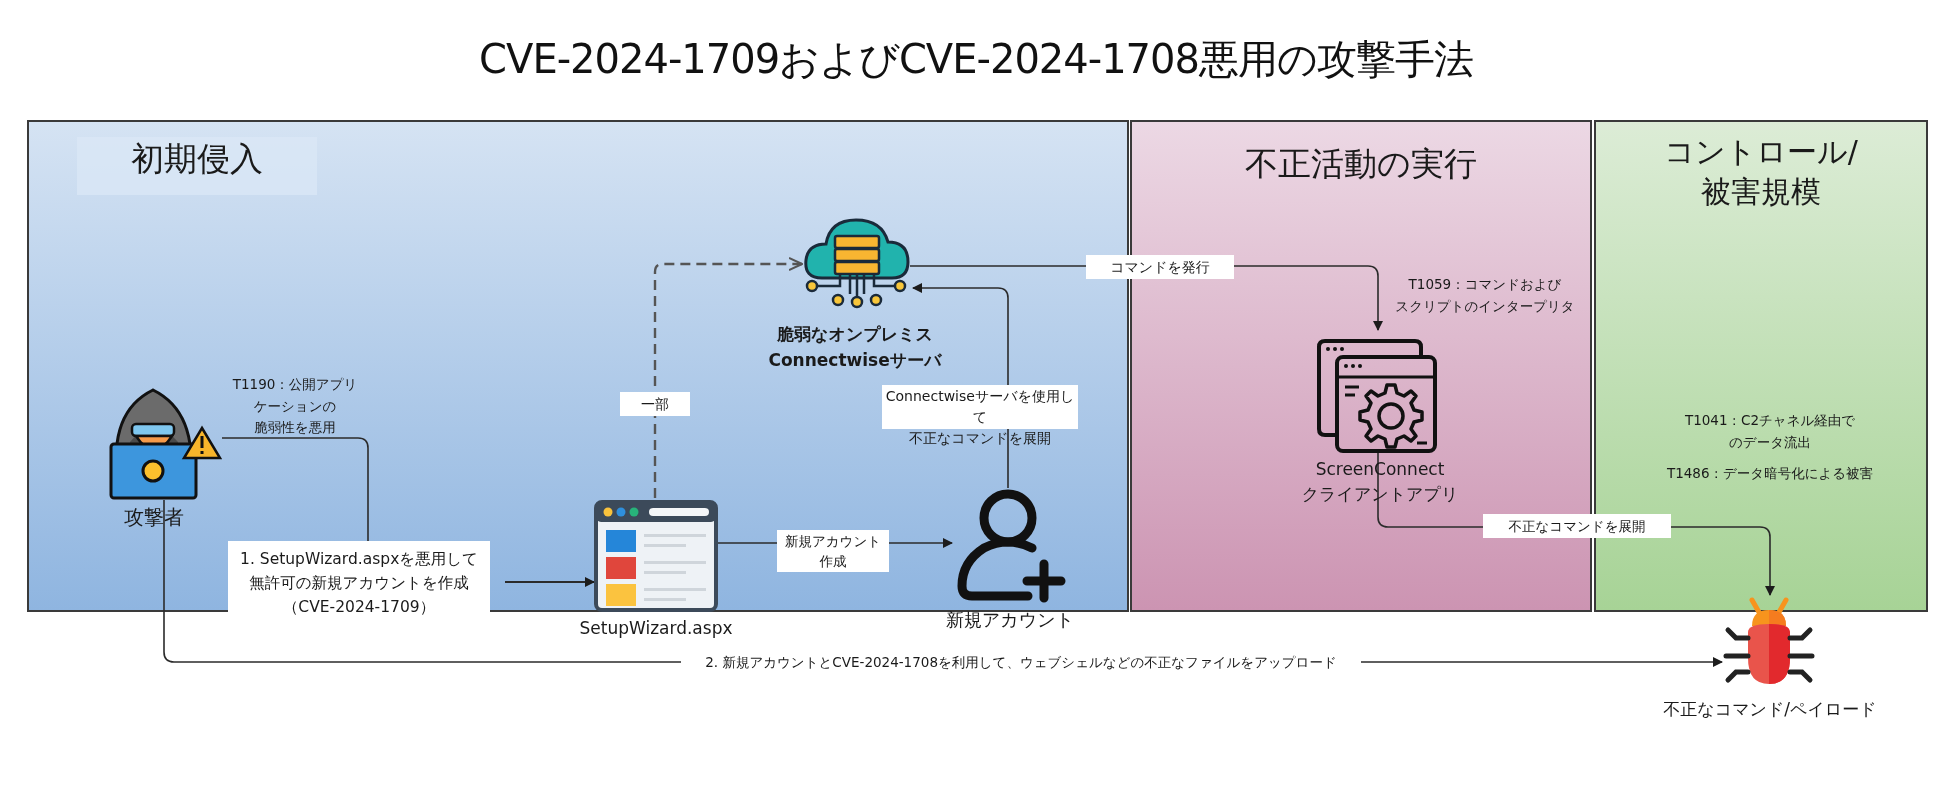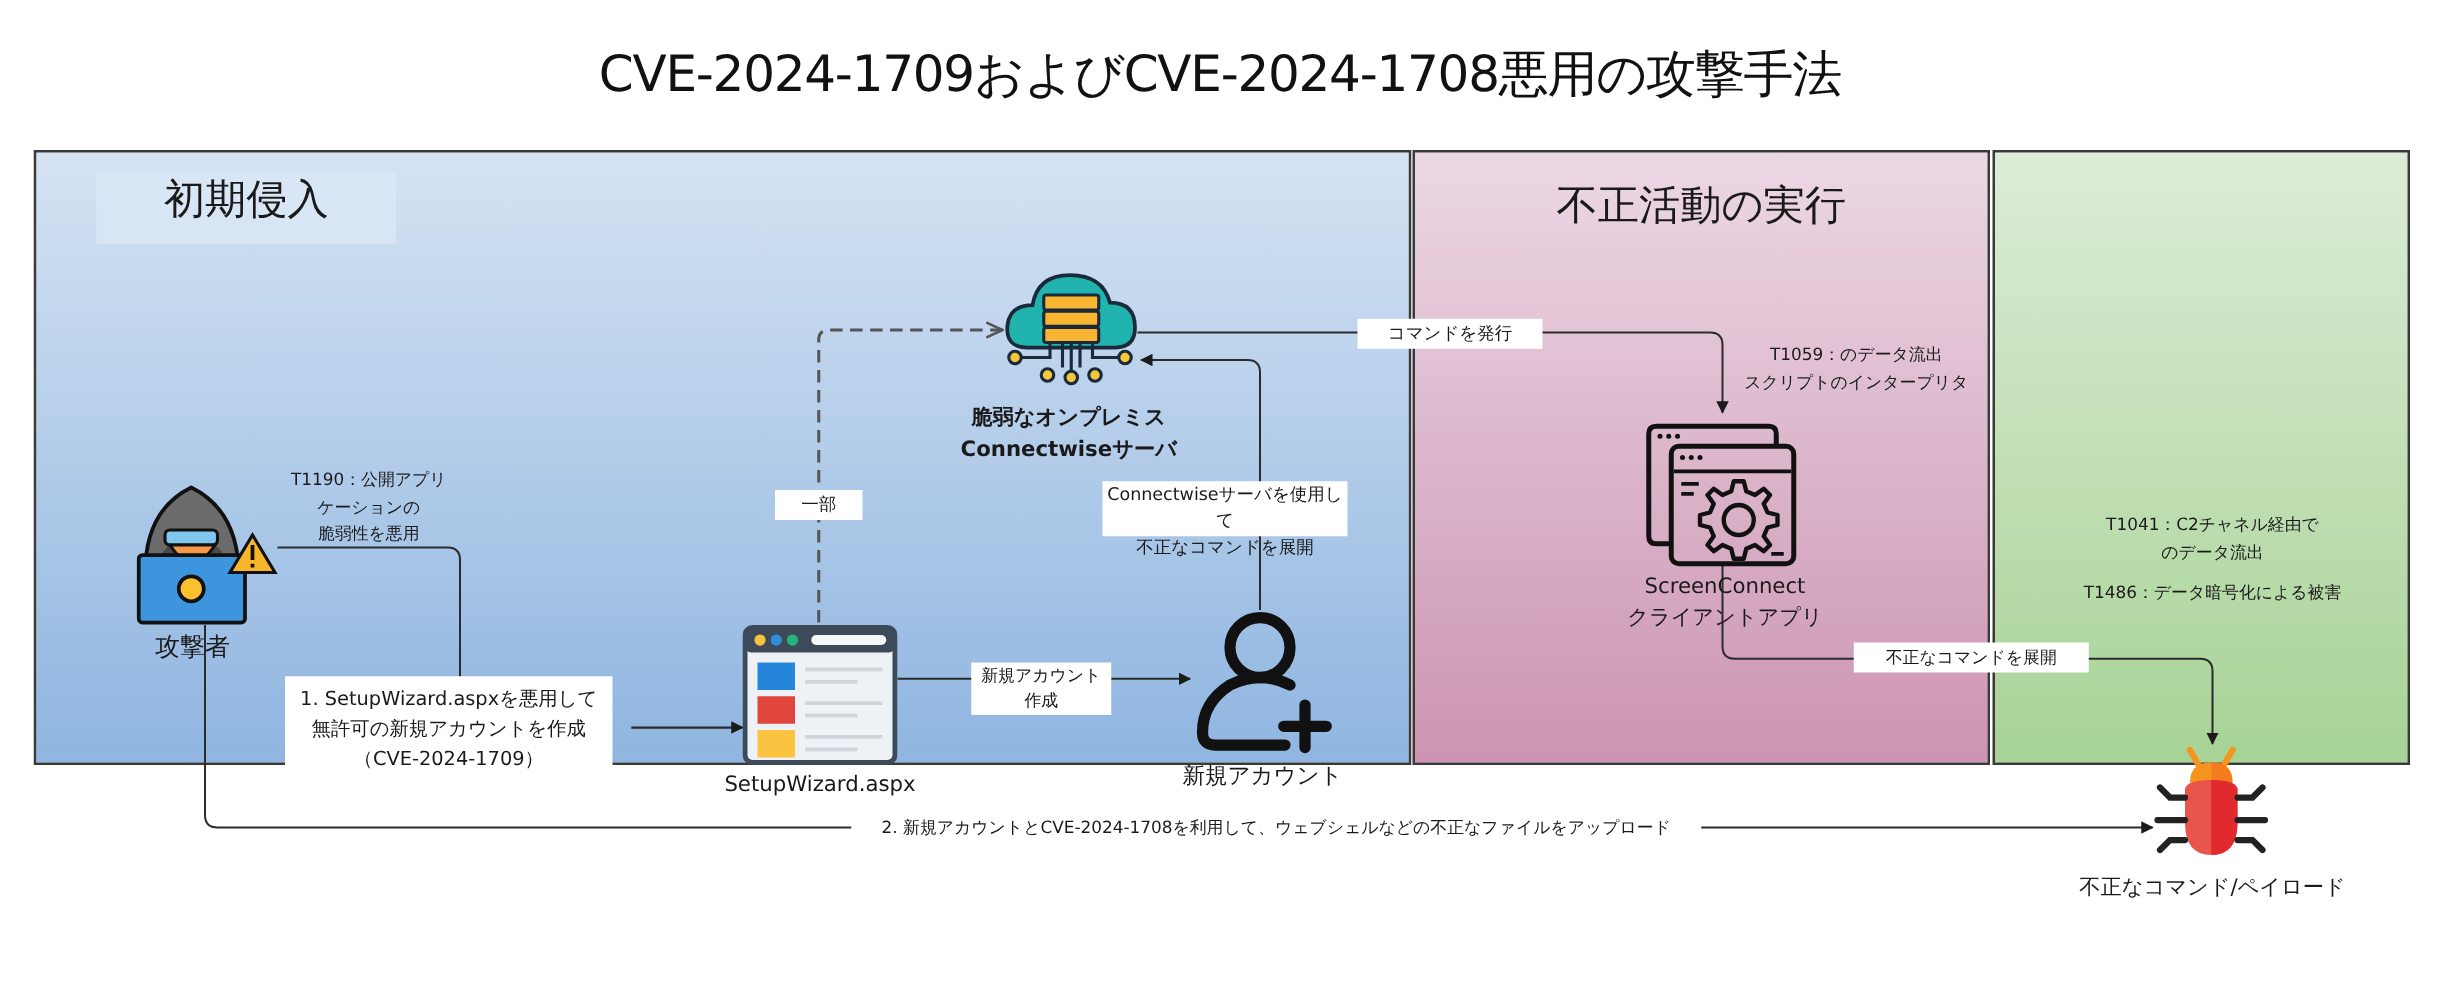--- a/index.html
+++ b/index.html
@@ -23,20 +23,22 @@
 <div class="title">CVE-2024-1709およびCVE-2024-1708悪用の攻撃手法</div>
 
 <div class="panel p-blue">
   <div class="ptitle" style="left:48px;top:15px;width:240px;height:58px;background:rgba(220,232,246,0.7);">初期侵入</div>
 </div>
 <div class="panel p-pink">
   <div class="ptitle" style="left:0;top:20px;width:458px;">不正活動の実行</div>
 </div>
 <div class="panel p-green">
   <div class="ptitle" style="left:0;top:10px;width:330px;font-size:30px;">
+    <div>コントロール/</div>
+    <div>被害規模</div>
   </div>
 </div>
 
 <svg class="wires" width="1952" height="801">
   <defs>
     <marker id="ah" markerWidth="10" markerHeight="10" refX="9" refY="5" orient="auto" markerUnits="userSpaceOnUse">
       <path d="M0,0 L10,5 L0,10 z" fill="#1c1c1c"></path>
     </marker>
     <marker id="ahOpen" markerWidth="14" markerHeight="14" refX="13" refY="7" orient="auto" markerUnits="userSpaceOnUse">
       <path d="M0,1 L13,7 L0,13" fill="none" stroke="#555" stroke-width="2"></path>
@@ -144,21 +146,21 @@
     <circle cx="58" cy="32" r="24" fill="none" stroke="#111" stroke-width="9"></circle>
     <path d="M82,62 Q58,50 34,62 Q12,76 12,100 Q12,110 22,110 L78,110" fill="none" stroke="#111" stroke-width="9" stroke-linecap="round"></path>
     <path d="M94,78 L94,112 M77,95 L111,95" stroke="#111" stroke-width="9" stroke-linecap="round"></path>
   </svg>
 </div>
 <div class="txt" style="left:930px;top:608px;width:160px;font-size:18px;">新規アカウント</div>
 
 <div class="lbl" style="left:1086px;top:255px;width:148px;height:24px;font-size:14px;padding:2px;">コマンドを発行</div>
 
 <div class="txt" style="left:1385px;top:274px;width:200px;font-size:13.5px;line-height:1.6;">
-  <div>T1059：のデータ流出</div>
+  <div>T1059：コマンドおよび</div>
   <div>スクリプトのインタープリタ</div>
 </div>
 
 <div class="icon" style="left:1315px;top:335px;width:125px;height:120px;">
   <svg width="125" height="120" viewBox="0 0 125 120">
     <path d="M22,100 L10,100 Q4,100 4,94 L4,12 Q4,6 10,6 L100,6 Q106,6 106,12 L106,22" fill="none" stroke="#111" stroke-width="4"></path>
     <circle cx="13" cy="14" r="2" fill="#111"></circle>
       <circle cx="20" cy="14" r="2" fill="#111"></circle>
       <circle cx="27" cy="14" r="2" fill="#111"></circle>
     <rect x="22" y="22" width="98" height="94" rx="6" fill="none" stroke="#111" stroke-width="4"></rect>

